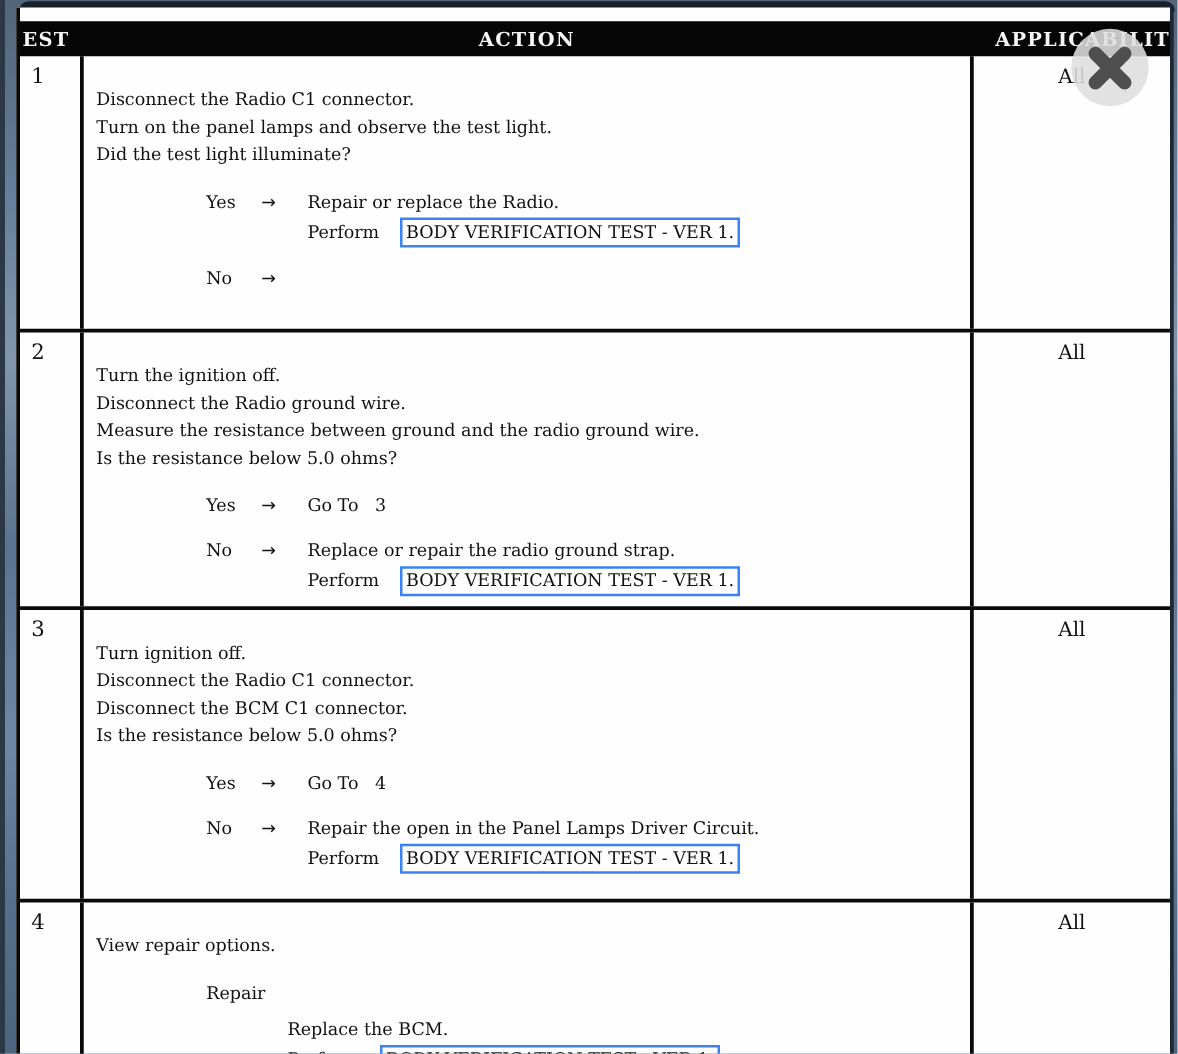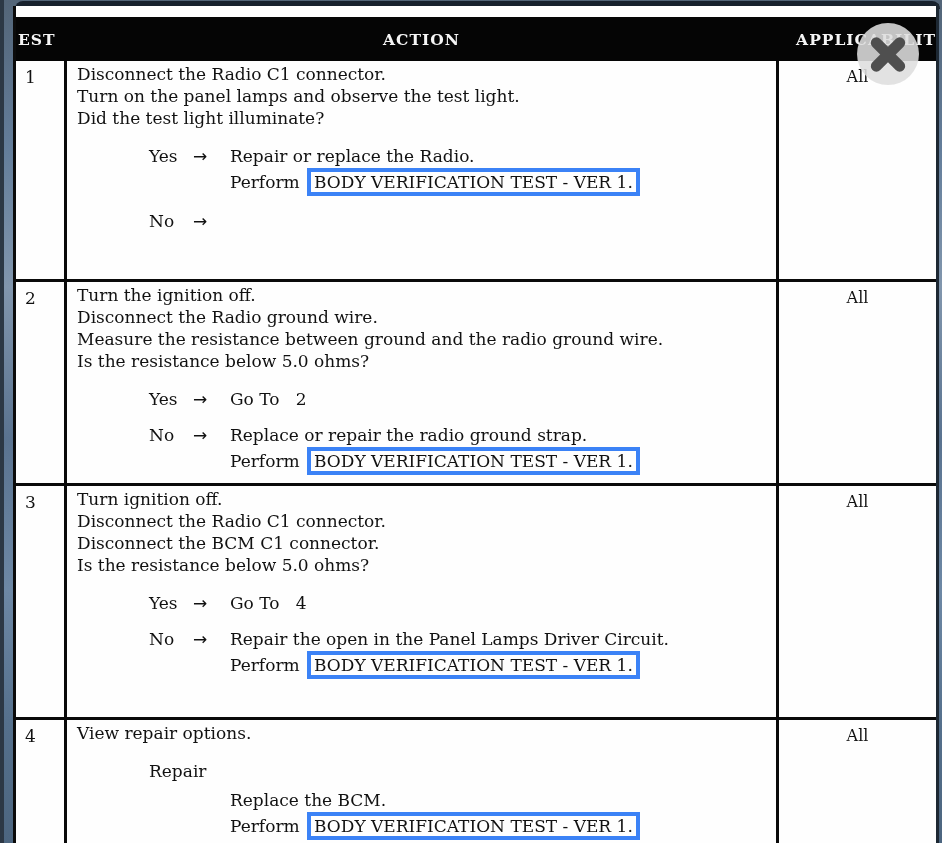--- a/index.html
+++ b/index.html
@@ -16,45 +16,45 @@
   .frame-top { position:absolute; left:15px; right:2px; top:1px; height:8px;
     background:#17212d; border-radius:9px 9px 0 0; z-index:4; }
   .frame-right { position:absolute; right:3px; top:4px; width:3px; bottom:0;
     background:#1d2833; z-index:4; }
   
   .doc { position:absolute; left:13px; top:6px; width:923px; height:837px;
     background:#fefefe; z-index:5; border-left:3px solid #0b0b0b; }
 
   
   .ttable { position:absolute; left:0; top:11px; right:0; }
-  .thead { display:flex; background:#050505; color:#f5f5f5; height:44px;
+  .thead { display:flex; background:#050505; color:#f5f5f5; height:28px;
     align-items:center; font-weight:bold; font-size:15.5px; letter-spacing:1px; }
   .th-test { width:51px; flex:none; padding-left:2px; }
   .th-action { flex:1; text-align:center; }
   .th-app { width:160px; flex:none; text-align:right; white-space:nowrap; }
 
   .trow { display:flex; border-top:3px solid #0a0a0a; }
   .trow.first { border-top:none; }
   .trow.last { border-bottom:5px solid #0a0a0a; }
   .cell-test { width:51px; flex:none; border-right:3px solid #0a0a0a;
     padding:6px 0 0 9px; font-size:17px; }
   .cell-action { flex:1; border-right:3px solid #0a0a0a;
-    padding:2px 10px 8px 10px; font-size:17px; line-height:22px; }
+    padding:24px 10px 8px 10px; font-size:14px; line-height:22px; }
   .cell-app { width:157px; flex:none; text-align:center; padding-top:6px; font-size:16px; }
 
   .step { text-align:justify; }
   .decisions { margin-top:16px; }
   .decision { display:flex; align-items:flex-start; margin-left:72px; margin-top:14px; }
-  .dlabel { width:44px; flex:none; }
+  .dlabel { width:44px; flex:none;margin-left:16px; }
   .darrow { width:37px; flex:none; font-family:"DejaVu Sans",sans-serif; }
   .dcontent { flex:1; }
   .dresult { white-space:pre-wrap; }
   .perform-line { margin-top:1px; }
-  .link-box { display:inline-block; border:4px solid #3b82f6; padding:0 3px;
-    line-height:20px; margin-left:2px; cursor:pointer; }
+  .link-box { display:inline-block; border:2px solid #3b82f6; padding:0 3px;
+    line-height:20px; margin-left:12px; cursor:pointer; }
 
   .decision.stacked { display:block; margin-top:13px; }
   .decision.stacked .dcontent { margin-left:81px; margin-top:7px; }
 
   
   .close-btn { position:absolute; left:857px; top:23px; width:62px; height:62px;
     border-radius:50%; background:rgba(222,222,222,0.88); z-index:9; cursor:pointer; }
   .close-btn .bar { position:absolute; left:9px; top:26px; width:44px; height:11px;
     border-radius:6px; background:#4f4f4f; }
   .close-btn .bar.b1 { transform:rotate(45deg); }
@@ -108,21 +108,21 @@
       <div class="cell-action">
         <p class="step">Turn the ignition off.</p>
         <p class="step">Disconnect the Radio ground wire.</p>
         <p class="step">Measure the resistance between ground and the radio ground wire.</p>
         <p class="step">Is the resistance below 5.0 ohms?</p>
         <div class="decisions">
           <div class="decision">
             <span class="dlabel">Yes</span>
             <span class="darrow">→</span>
             <div class="dcontent">
-              <div class="dresult">Go To   2</div>
+              <div class="dresult">Go To   3</div>
             </div>
           </div>
           <div class="decision">
             <span class="dlabel">No</span>
             <span class="darrow">→</span>
             <div class="dcontent">
               <div class="dresult">Replace or repair the radio ground strap.</div>
               <div class="perform-line">
                 <span>Perform</span>
                 <span class="link-box">BODY VERIFICATION TEST - VER 1.</span>

